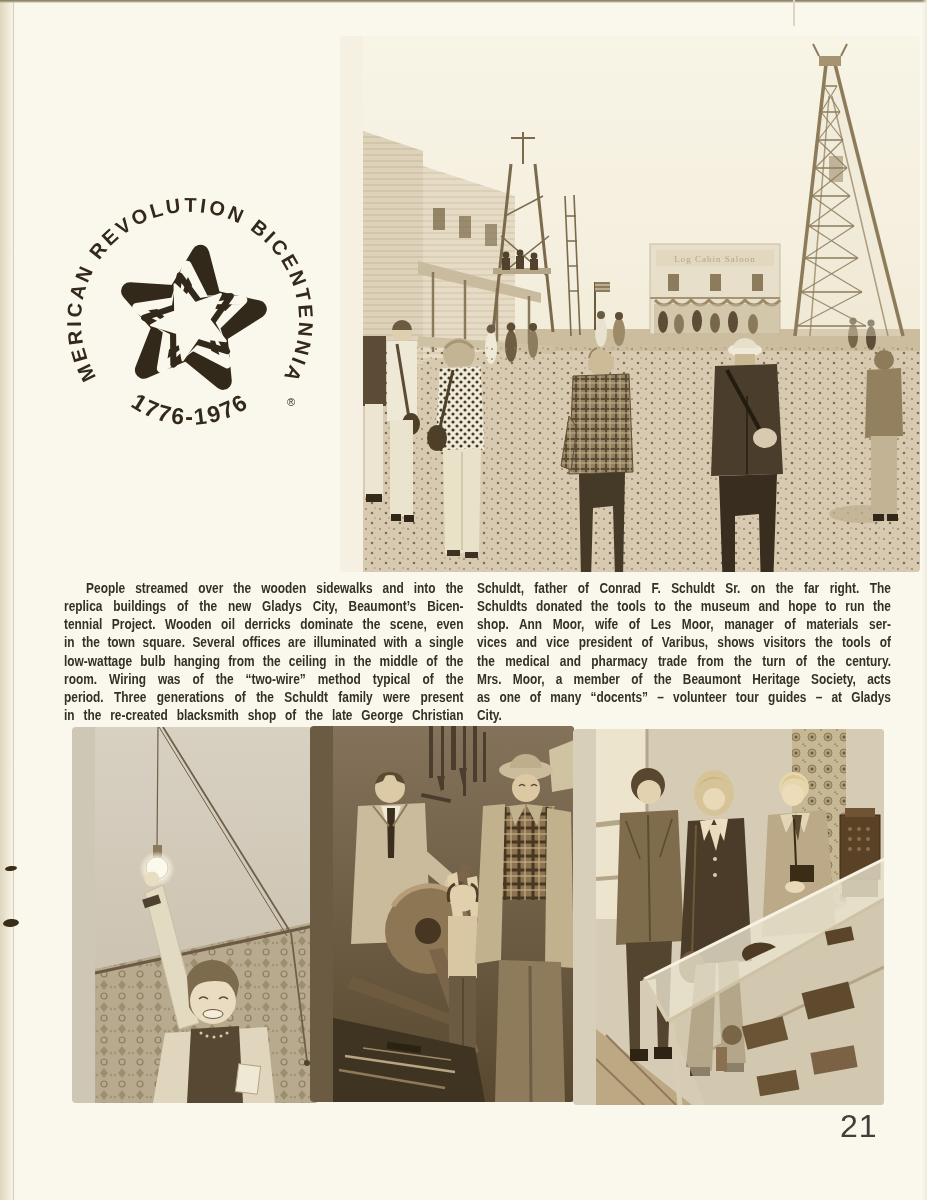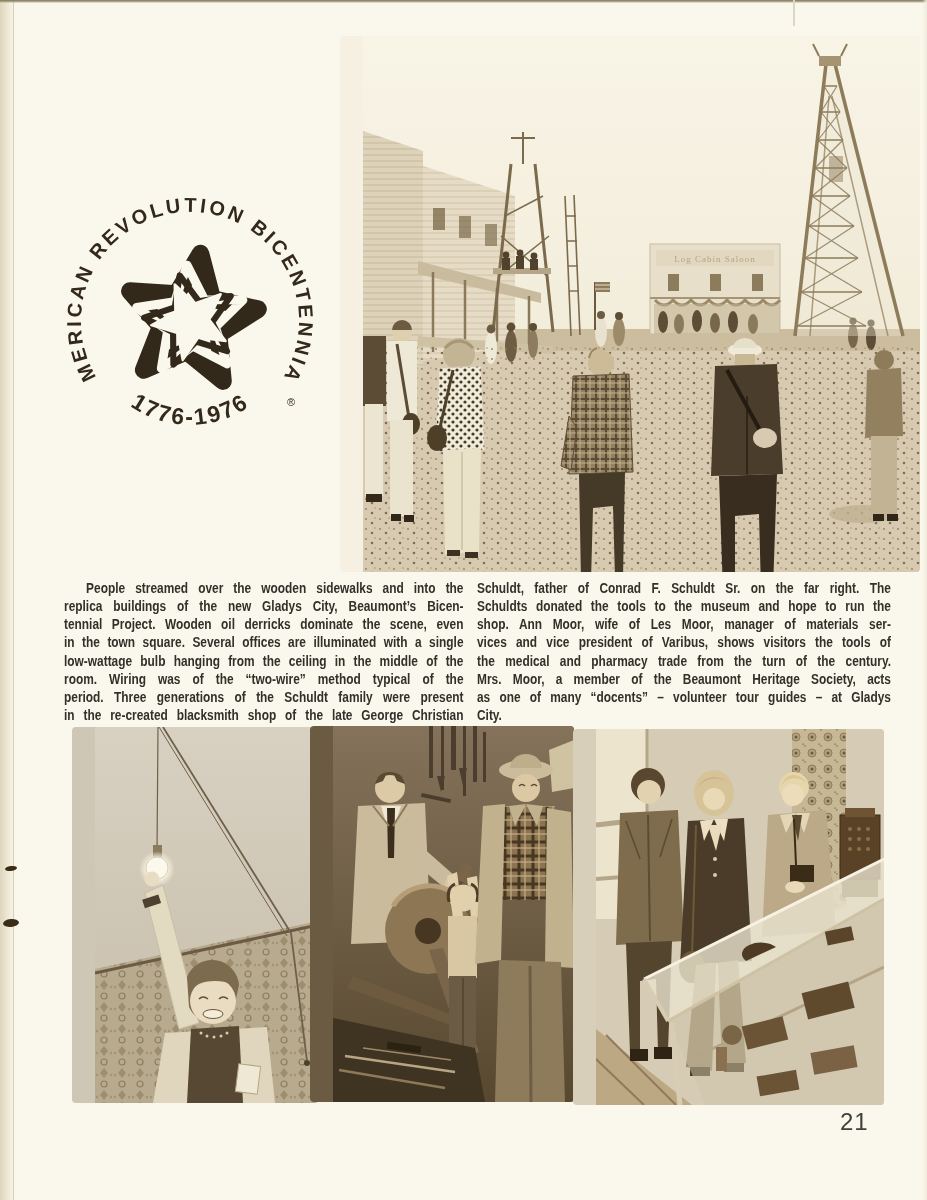--- a/index.html
+++ b/index.html
@@ -39,21 +39,21 @@
     font-size:14px; font-weight:bold; line-height:18.15px;
     transform:scaleX(0.85); transform-origin:left top;
   }
   .col-left  { left:64px;  width:470px; }
   .col-right { left:477px; width:487px; }
   .line { text-align:justify; text-align-last:justify; }
   .col-left  .line:first-child { text-indent:26px; }
   .col-right .line:last-child  { text-align-last:left; }
 
   .page-number { position:absolute; left:840px; top:1108px;
-    font-size:24px; color:#413f39; letter-spacing:1px; }
+    font-size:32px; color:#413f39; letter-spacing:1px; }
 </style>
 </head>
 <body>
 
 <div class="page">
 
   <div class="edge-left"></div>
   <div class="edge-left-line"></div>
   <div class="edge-top"></div>
   <div class="edge-right"></div>

